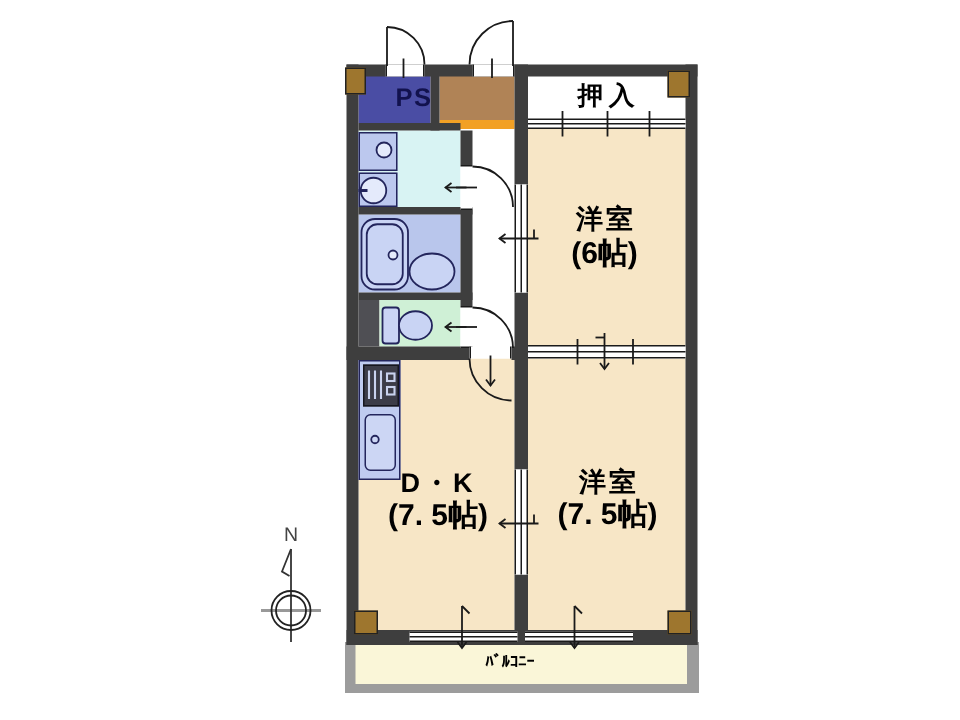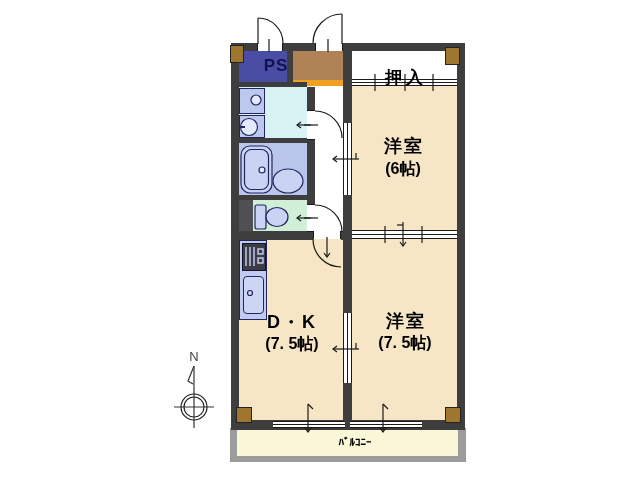--- a/index.html
+++ b/index.html
@@ -8,23 +8,23 @@
   .wall{background:var(--wall,#3E3E3E);}
   .htrack{background:#fff;border-top:1px solid #1a1a1a;border-bottom:1px solid #1a1a1a;}
   .htrack i{position:absolute;left:0;right:0;top:50%;height:1px;margin-top:-0.5px;background:#1a1a1a;display:block;}
   .vtrack{background:#fff;border-left:1px solid #1a1a1a;border-right:1px solid #1a1a1a;}
   .vtrack i{position:absolute;top:0;bottom:0;left:50%;width:1px;margin-left:-0.5px;background:#1a1a1a;display:block;}
   .gaph{background:#fff;border-left:1px solid #1a1a1a;border-right:1px solid #1a1a1a;}
   .gapv{background:#fff;border-top:1px solid #1a1a1a;border-bottom:1px solid #1a1a1a;}
   .corner{background:var(--corner-block,#9E762E);border:1px solid #222;}
   .label{position:absolute;transform:translate(-50%,-50%);font-weight:bold;color:#000;white-space:nowrap;line-height:1;}
   .lbl-room{font-size:18px;letter-spacing:2px;}
-  .lbl-size{font-size:16px;}
+  .lbl-size{font-size:20px;}
   .lbl-ps{font-size:17px;color:#12124E;letter-spacing:1px;}
-  .lbl-oshiire{font-size:17px;letter-spacing:4px;margin-top:13px;}
+  .lbl-oshiire{font-size:17px;letter-spacing:4px;}
   .lbl-balcony{font-size:11px;font-weight:bold;}
   .lbl-n{font-size:13px;color:#444;font-weight:normal;}
   svg.overlay{position:absolute;left:0;top:0;z-index:40;}
   .z1{z-index:1}.z2{z-index:10}.z3{z-index:20}.z4{z-index:30}.z6{z-index:50}
 </style>
 </head>
 <body>
 
 <div id="canvas">
 
@@ -167,16 +167,16 @@
   </svg>
 
   <div class="label lbl-ps z6" style="left:276px;top:65px;">PS</div>
   <div class="label lbl-oshiire z6" style="left:406px;top:64px;">押入</div>
   <div class="label lbl-room z6" style="left:404px;top:146px;">洋室</div>
   <div class="label lbl-size z6" style="left:403px;top:169px;">(6帖)</div>
   <div class="label lbl-room z6" style="left:292px;top:322px;">D・K</div>
   <div class="label lbl-size z6" style="left:292px;top:344px;">(7. 5帖)</div>
   <div class="label lbl-room z6" style="left:406px;top:321px;">洋室</div>
   <div class="label lbl-size z6" style="left:405px;top:343px;">(7. 5帖)</div>
-  <div class="label lbl-balcony z6" style="left:355px;top:442px;">ﾊﾞﾙｺﾆｰ</div>
+  <div class="label lbl-balcony z6" style="left:340px;top:442px;">ﾊﾞﾙｺﾆｰ</div>
   <div class="label lbl-n z6" style="left:194px;top:356px;">N</div>
 
 </div>
 
 </body></html>

